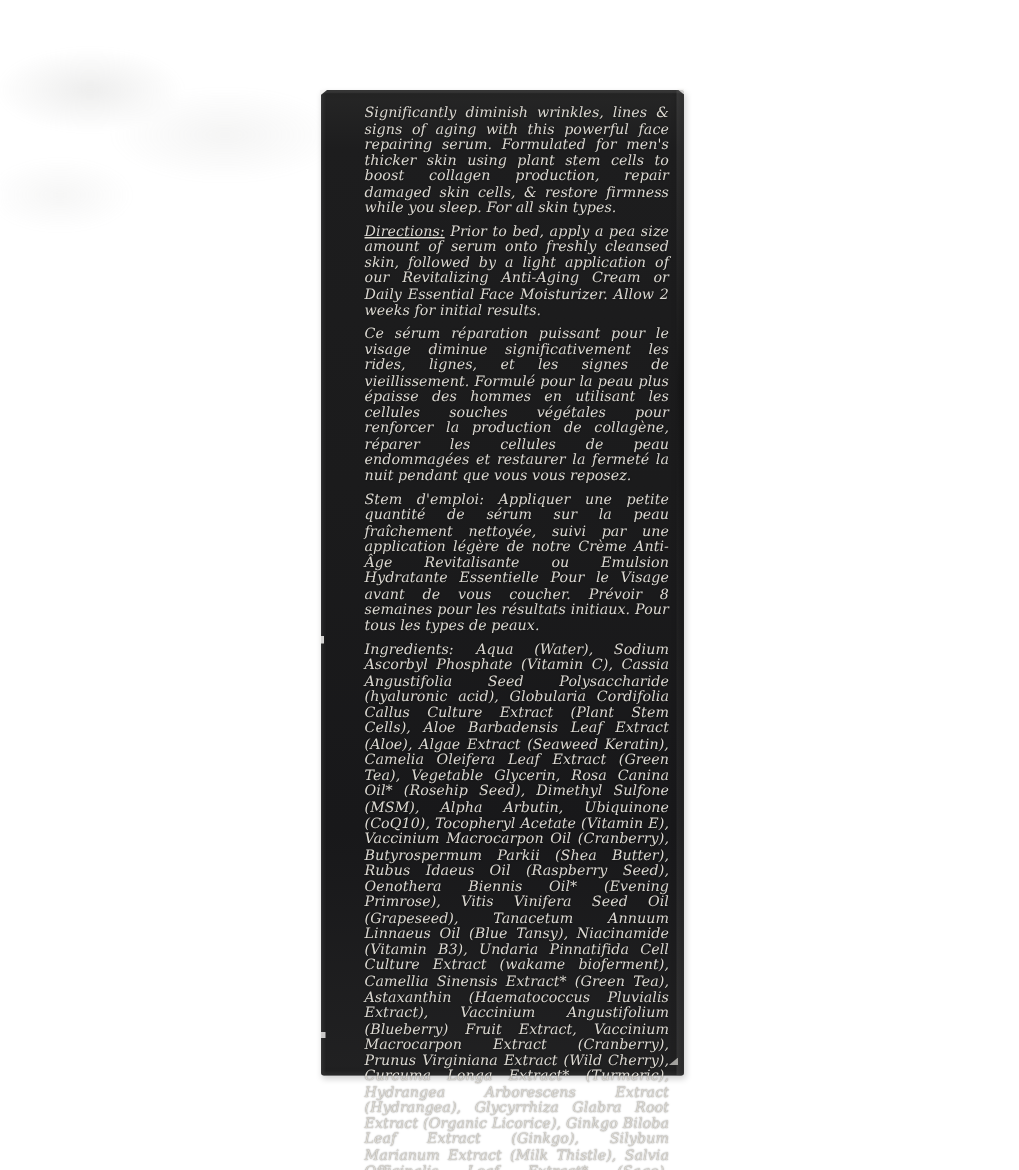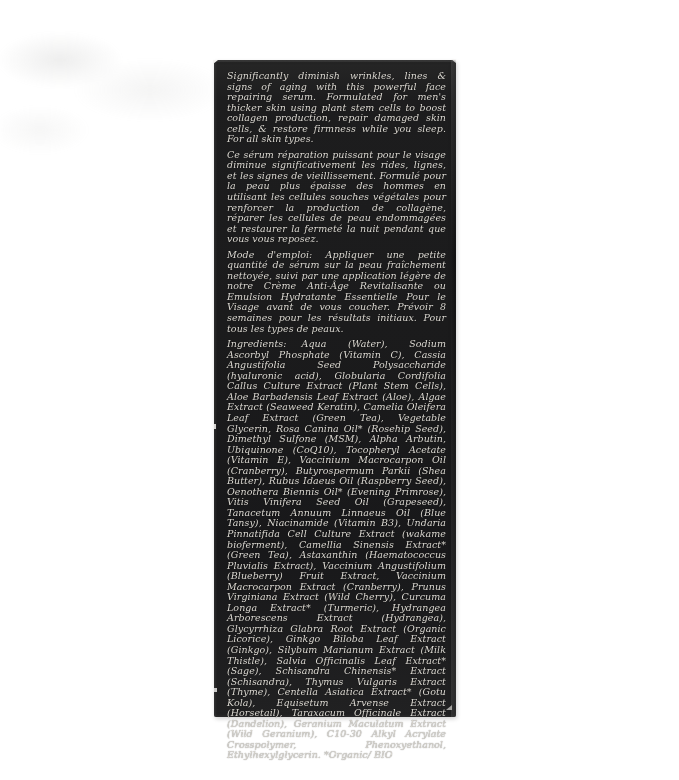--- a/index.html
+++ b/index.html
@@ -45,21 +45,21 @@
     pointer-events:none;
   }
   .speck{position:absolute;background:#f4f3f1;pointer-events:none;}
   .speck.tl{left:213px;top:60px;width:5px;height:4px;clip-path:polygon(0 0,100% 0,0 100%);}
   .speck.tr{left:451px;top:59px;width:5px;height:4px;clip-path:polygon(0 0,100% 0,100% 100%);opacity:.8;}
   .speck.left-mid{left:213px;top:424px;width:3px;height:5px;opacity:.85;}
   .speck.bl{left:214px;top:688px;width:3px;height:4px;opacity:.8;}
   .speck.br{left:446px;top:705px;width:6px;height:5px;background:#b9b7b4;clip-path:polygon(100% 0,100% 100%,0 100%);opacity:.85;}
   .panel{position:relative;height:100%;}
   .para{
-    margin:0 0 5px 0;
+    margin:0 0 5px 16px;
     text-align:justify;
     font-style:italic;
     font-size:9.5px;
     line-height:10.55px;
     letter-spacing:0.05px;
     color:var(--box-text);
     text-shadow:0 0 1px rgba(0,0,0,0.6);
   }
   .label-underline{text-decoration:underline;}
   .label-gap{margin-right:15px;font-style:italic;}
@@ -69,24 +69,25 @@
 
 <div class="stage">
 
   <div class="smudge"></div>
 
   <div class="box">
     <div class="panel">
 
       <p class="para">Significantly diminish wrinkles, lines &amp; signs of aging with this powerful face repairing serum. Formulated for men's thicker skin using plant stem cells to boost collagen production, repair damaged skin cells, &amp; restore firmness while you sleep. For all skin types.</p>
 
+      <p class="para"><span class="label-underline">Directions:</span><span> Prior to bed, apply a pea size amount of serum onto freshly cleansed skin, followed by a light application of our Revitalizing Anti-Aging Cream or Daily Essential Face Moisturizer. Allow 2 weeks for initial results.</span></p>
 
       <p class="para">Ce sérum réparation puissant pour le visage diminue significativement les rides, lignes, et les signes de vieillissement. Formulé pour la peau plus épaisse des hommes en utilisant les cellules souches végétales pour renforcer la production de collagène, réparer les cellules de peau endommagées et restaurer la fermeté la nuit pendant que vous vous reposez.</p>
 
-      <p class="para"><span>Mode d'emploi:</span><span> Appliquer une petite quantité de sérum sur la peau fraîchement nettoyée, suivi par une application légère de notre Crème Anti-Âge Revitalisante ou Emulsion Hydratante Essentielle Pour le Visage avant de vous coucher. Prévoir 8 semaines pour les résultats initiaux. Pour tous les types de peaux.</span></p>
+      <p class="para"><span>Stem d'emploi:</span><span> Appliquer une petite quantité de sérum sur la peau fraîchement nettoyée, suivi par une application légère de notre Crème Anti-Âge Revitalisante ou Emulsion Hydratante Essentielle Pour le Visage avant de vous coucher. Prévoir 8 semaines pour les résultats initiaux. Pour tous les types de peaux.</span></p>
 
       <p class="para"><span class="label-gap">Ingredients:</span><span>Aqua (Water), Sodium Ascorbyl Phosphate (Vitamin C), Cassia Angustifolia Seed Polysaccharide (hyaluronic acid), Globularia Cordifolia Callus Culture Extract (Plant Stem Cells), Aloe Barbadensis Leaf Extract (Aloe), Algae Extract (Seaweed Keratin), Camelia Oleifera Leaf Extract (Green Tea), Vegetable Glycerin, Rosa Canina Oil* (Rosehip Seed), Dimethyl Sulfone (MSM), Alpha Arbutin, Ubiquinone (CoQ10), Tocopheryl Acetate (Vitamin E), Vaccinium Macrocarpon Oil (Cranberry), Butyrospermum Parkii (Shea Butter), Rubus Idaeus Oil (Raspberry Seed), Oenothera Biennis Oil* (Evening Primrose), Vitis Vinifera Seed Oil (Grapeseed), Tanacetum Annuum Linnaeus Oil (Blue Tansy), Niacinamide (Vitamin B3), Undaria Pinnatifida Cell Culture Extract (wakame bioferment), Camellia Sinensis Extract* (Green Tea), Astaxanthin (Haematococcus Pluvialis Extract), Vaccinium Angustifolium (Blueberry) Fruit Extract, Vaccinium Macrocarpon Extract (Cranberry), Prunus Virginiana Extract (Wild Cherry), Curcuma Longa Extract* (Turmeric), Hydrangea Arborescens Extract (Hydrangea), Glycyrrhiza Glabra Root Extract (Organic Licorice), Ginkgo Biloba Leaf Extract (Ginkgo), Silybum Marianum Extract (Milk Thistle), Salvia Officinalis Leaf Extract* (Sage), Schisandra Chinensis* Extract (Schisandra), Thymus Vulgaris Extract (Thyme), Centella Asiatica Extract* (Gotu Kola), Equisetum Arvense Extract (Horsetail), Taraxacum Officinale Extract (Dandelion), Geranium Maculatum Extract (Wild Geranium), C10-30 Alkyl Acrylate Crosspolymer, Phenoxyethanol, Ethylhexylglycerin. *Organic/ BIO</span></p>
 
     </div>
     <div class="box-edge-right"></div>
   </div>
 
   <div class="speck tl"></div>
   <div class="speck tr"></div>
   <div class="speck left-mid"></div>

